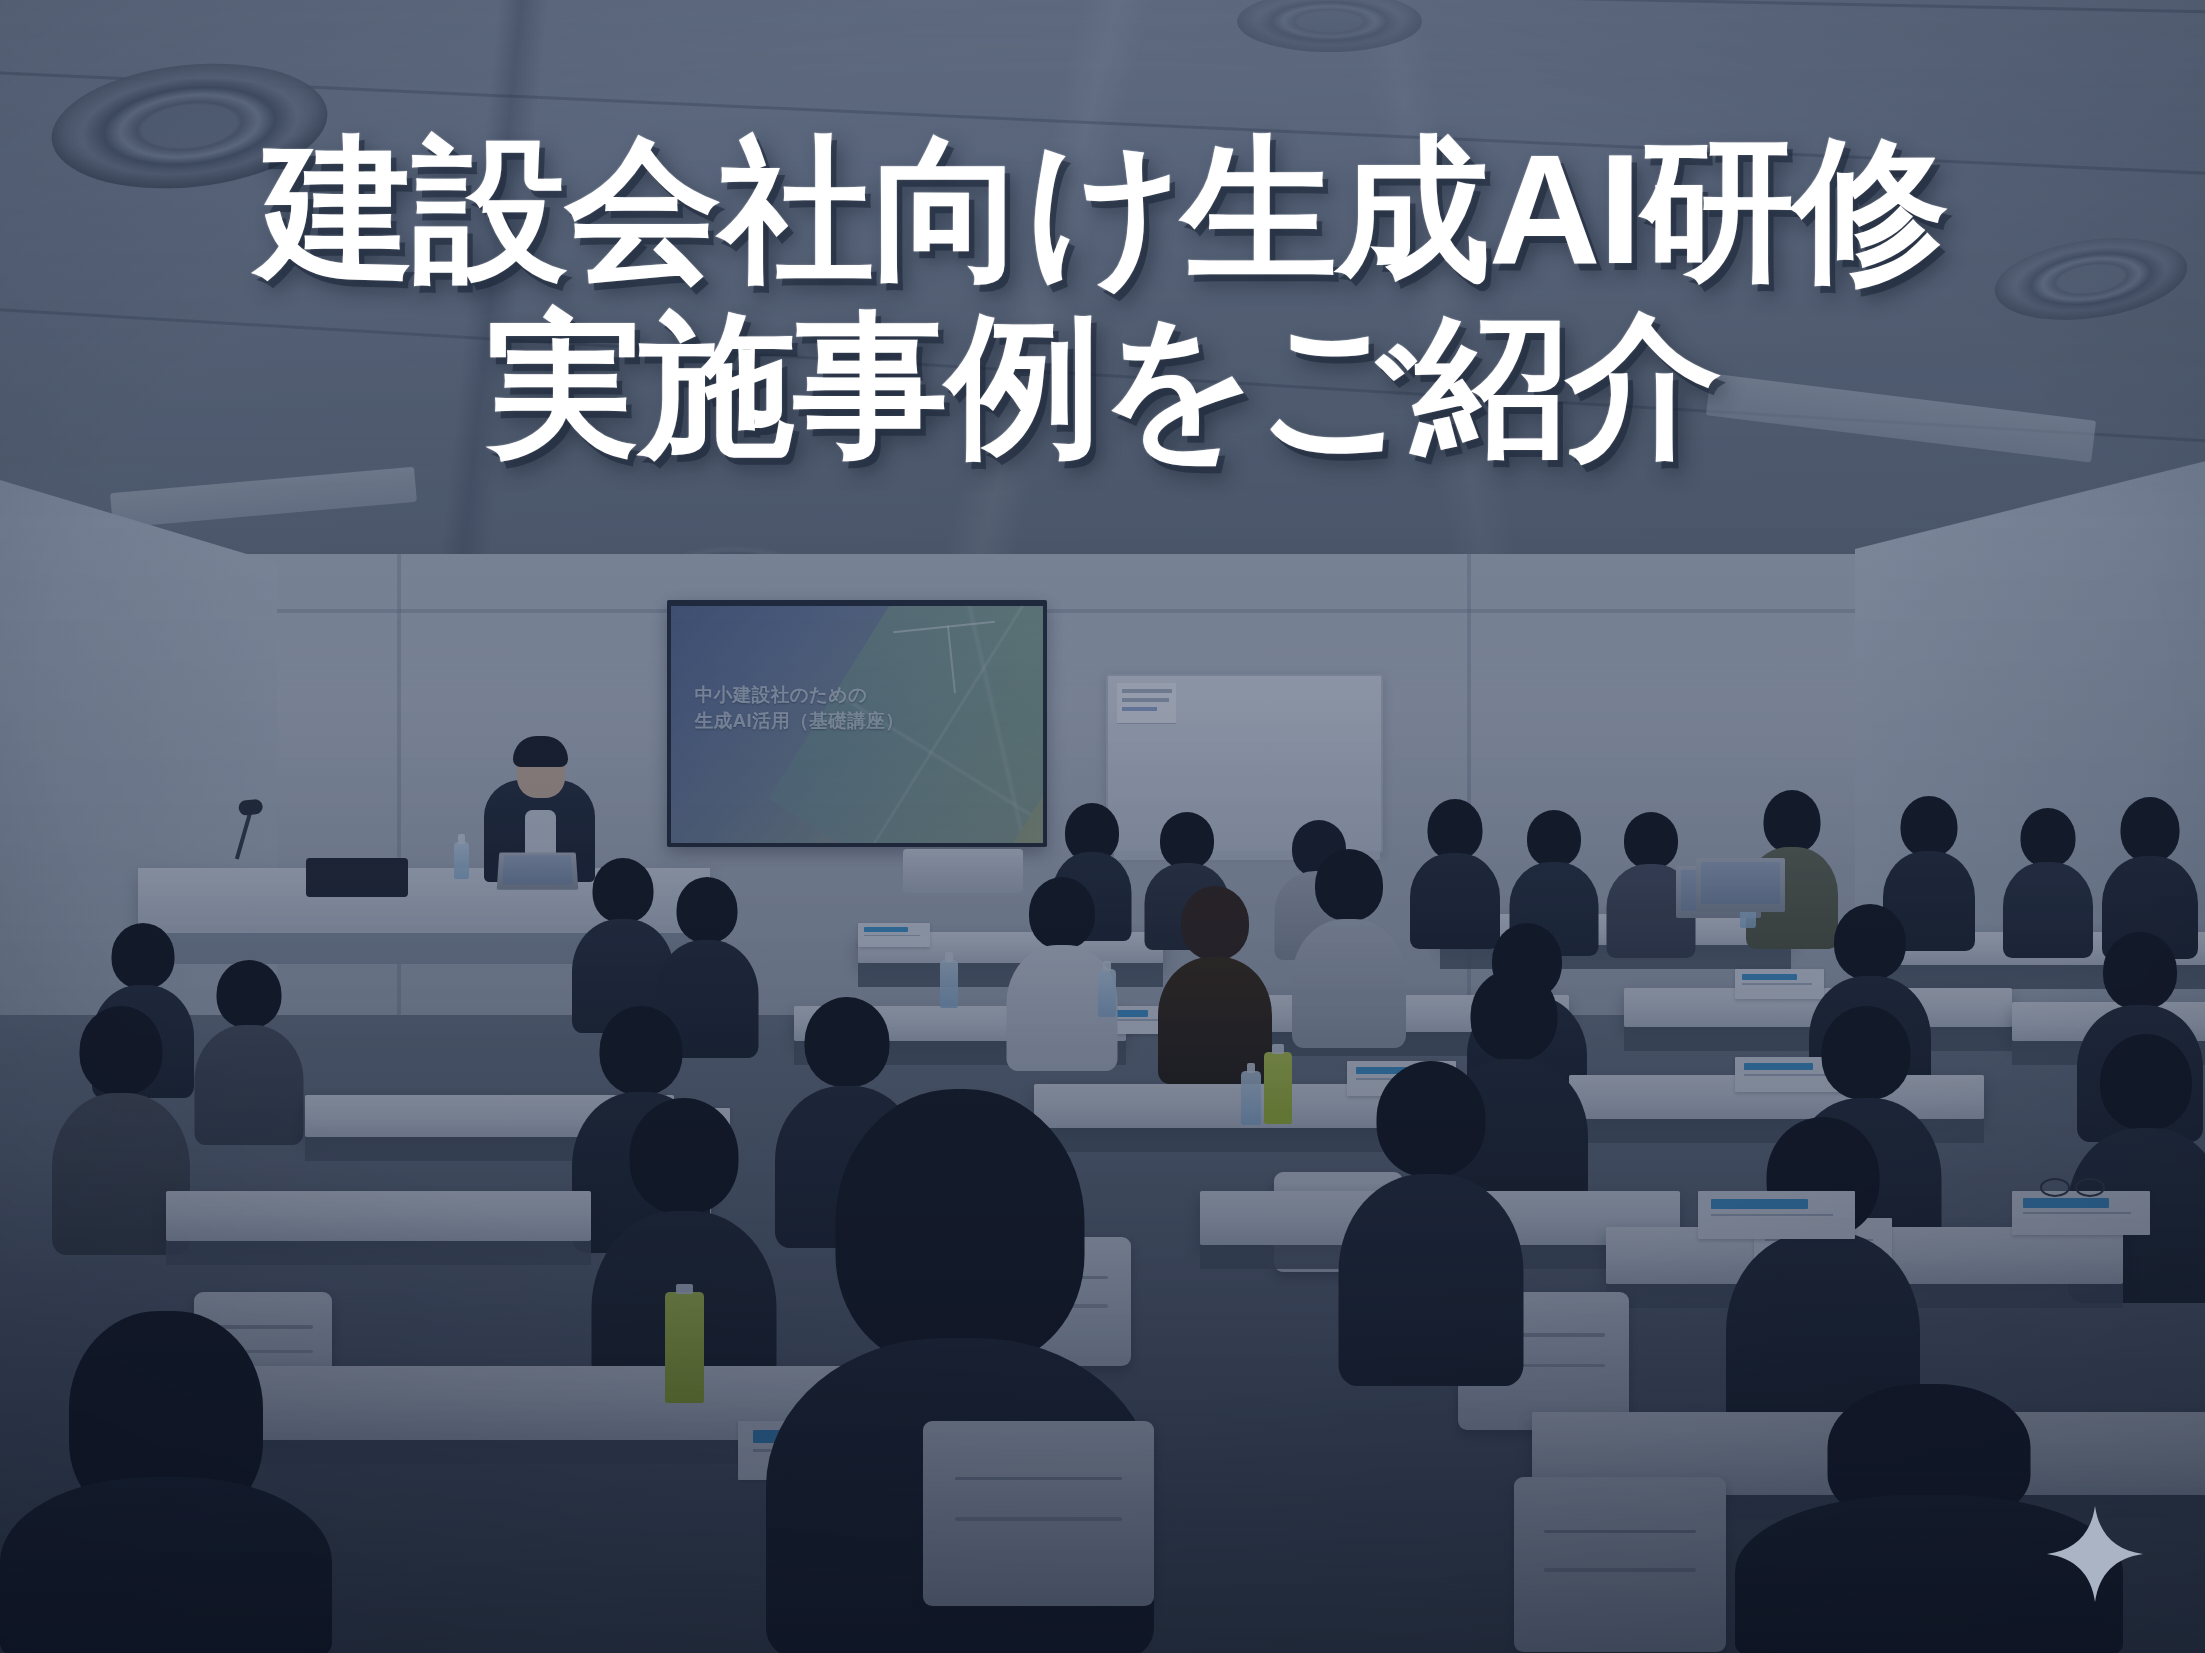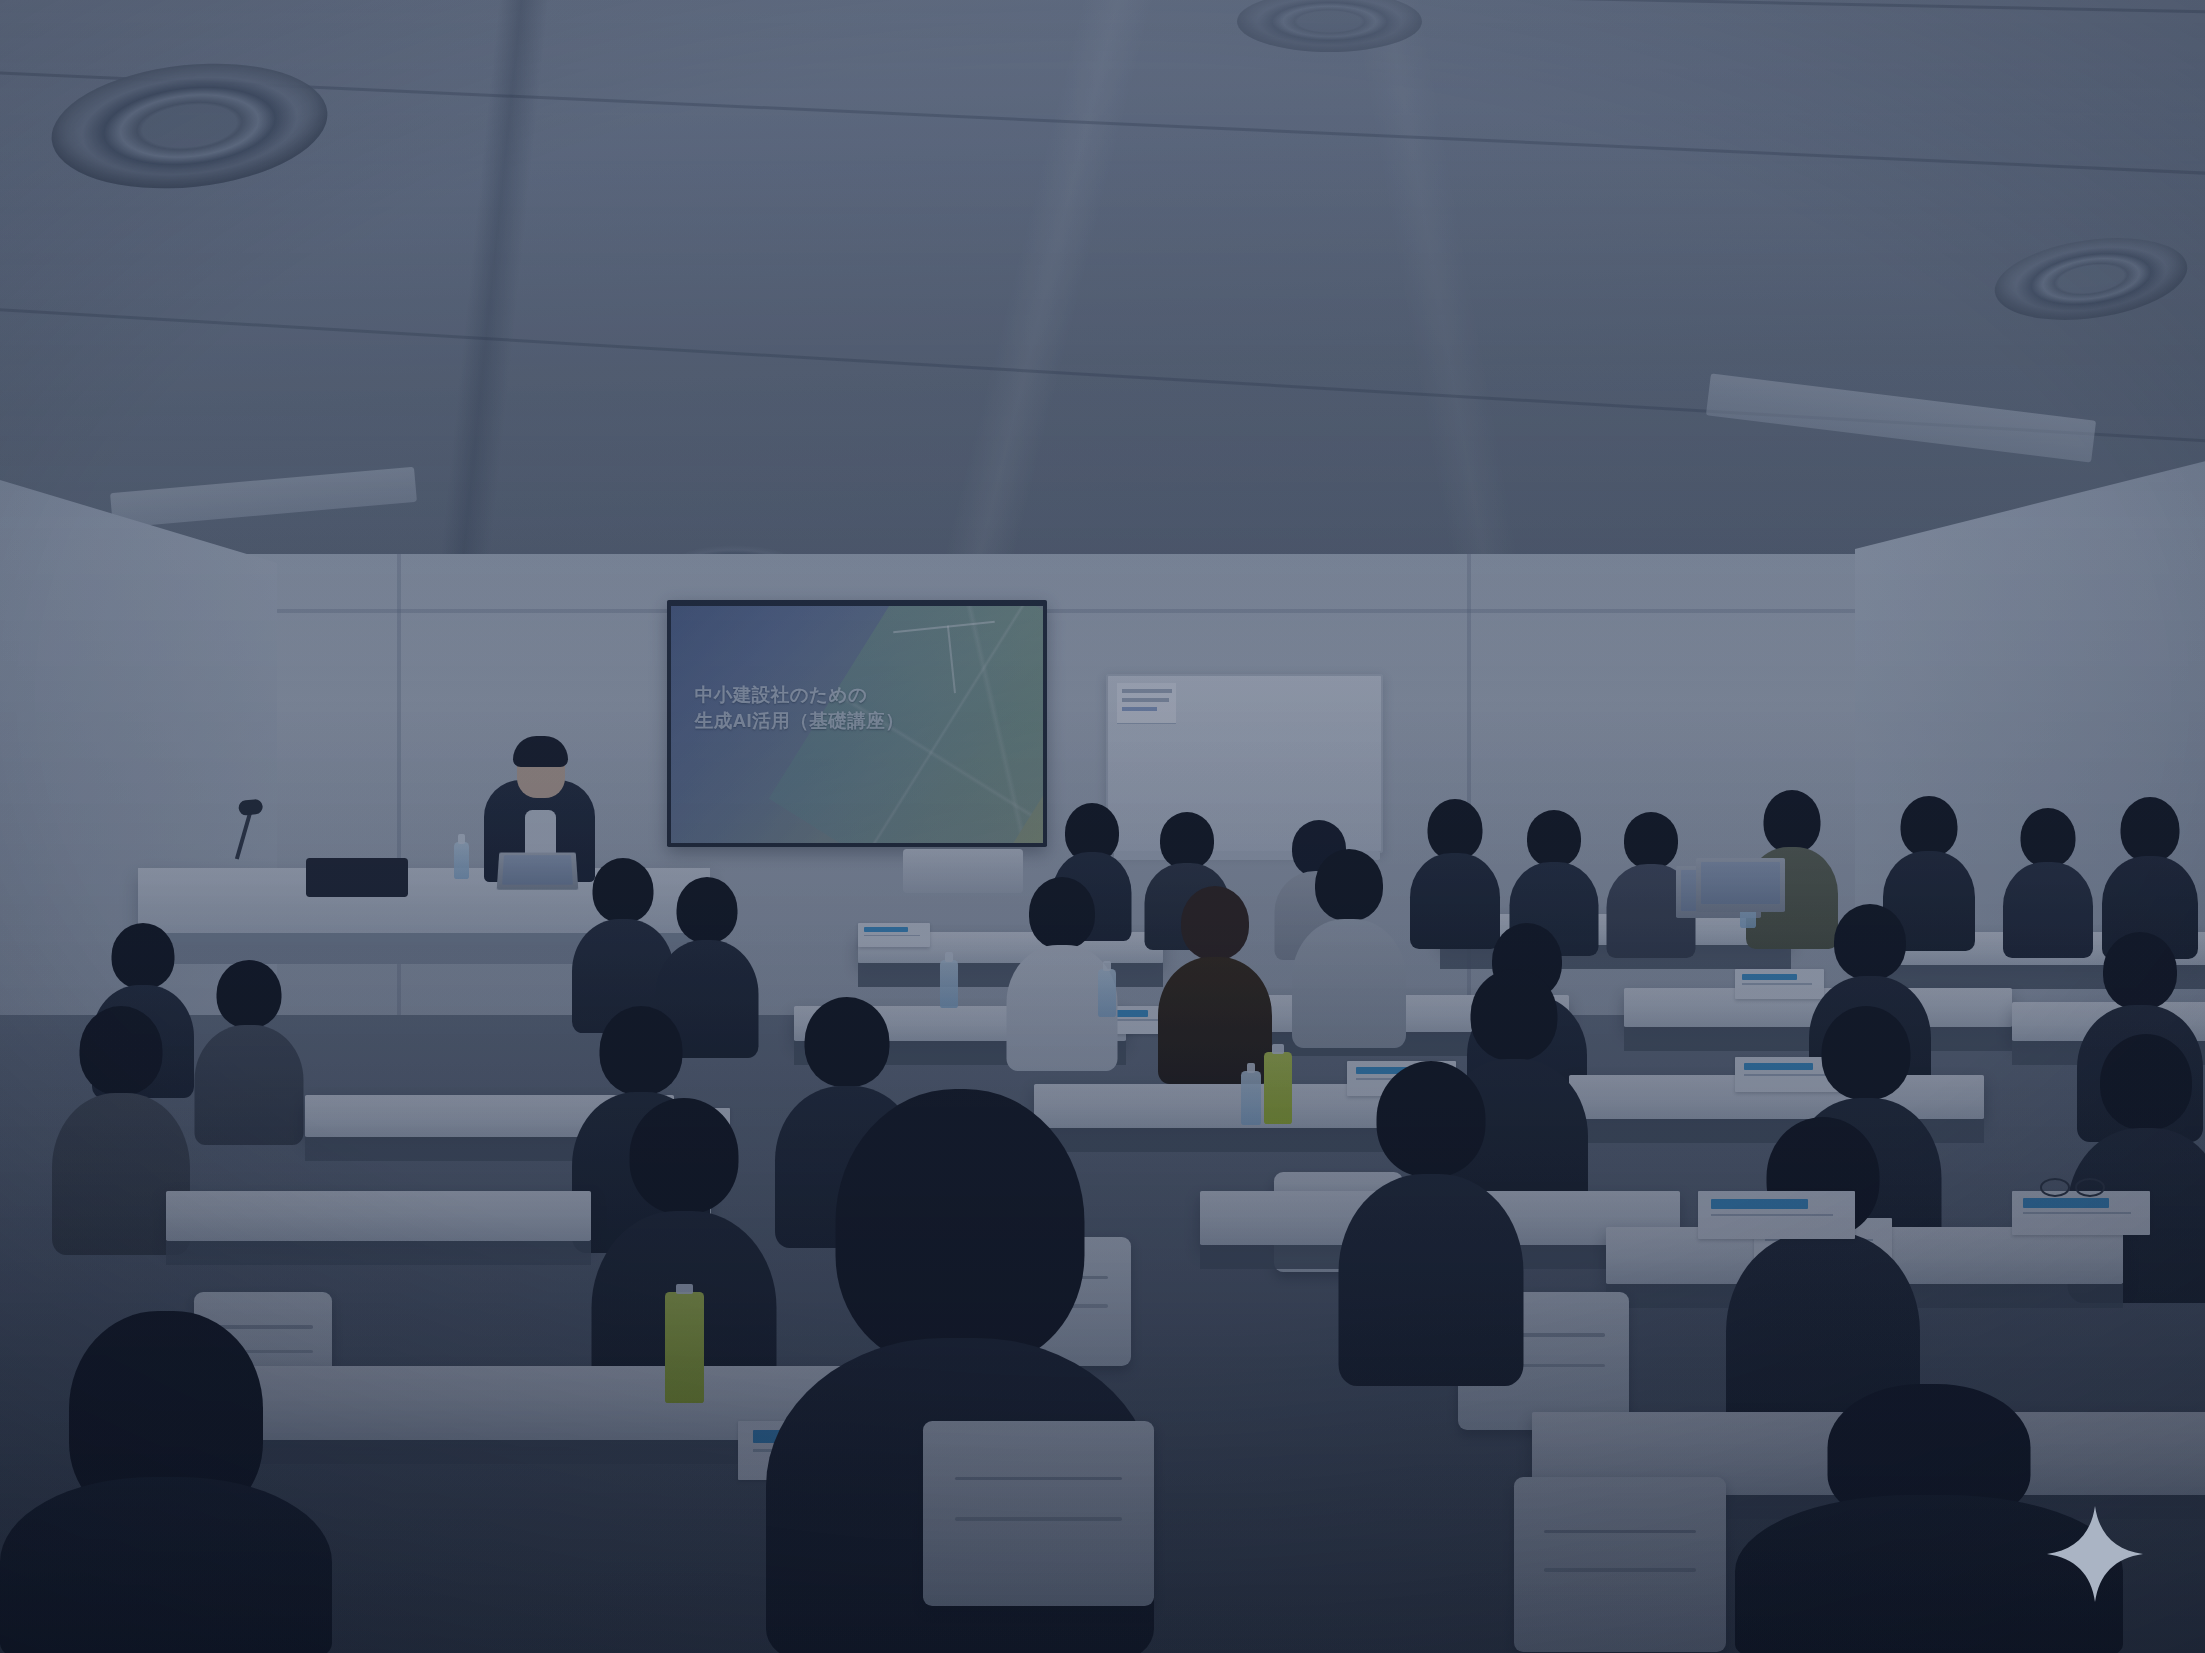--- a/index.html
+++ b/index.html
@@ -615,20 +615,24 @@
     </div>
 
     <div class="chair" style="left:923px;top:1421px;width:231px;height:185px;"></div>
     <div class="chair" style="left:1514px;top:1477px;width:212px;height:175px;"></div>
 
     <div class="grade"></div>
     <div class="grade2"></div>
     <div class="vignette"></div>
   </div>
 
+  <div class="headline">
+    <div class="line l1">建設会社向け生成AI研修</div>
+    <div class="line l2">実施事例をご紹介</div>
+  </div>
 
   <div class="sparkle">
     <svg viewBox="0 0 100 100" aria-hidden="true">
       <path d="M50 2 C54 30 70 46 98 50 C70 54 54 70 50 98 C46 70 30 54 2 50 C30 46 46 30 50 2 Z" fill="#aab4c4"></path>
     </svg>
   </div>
 
 </div>
 
 

